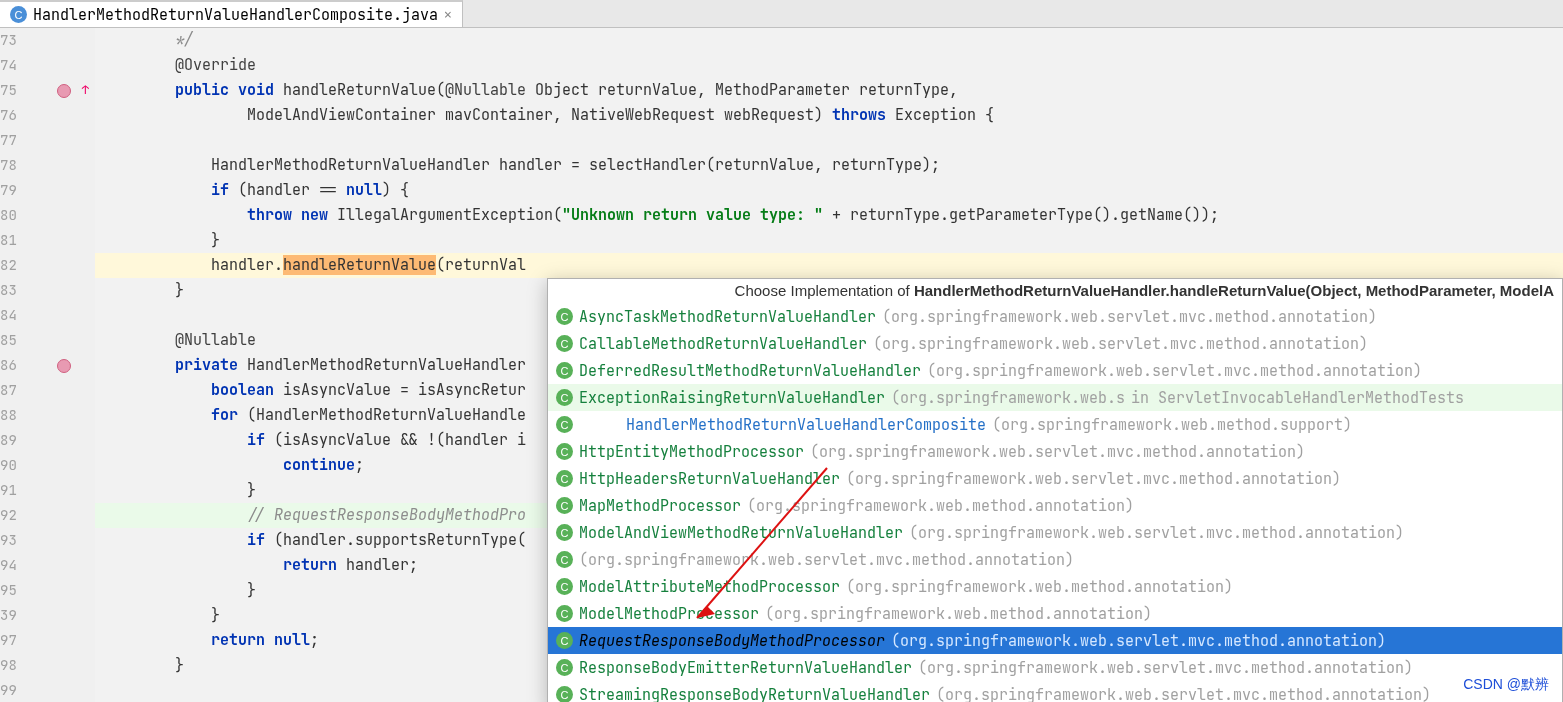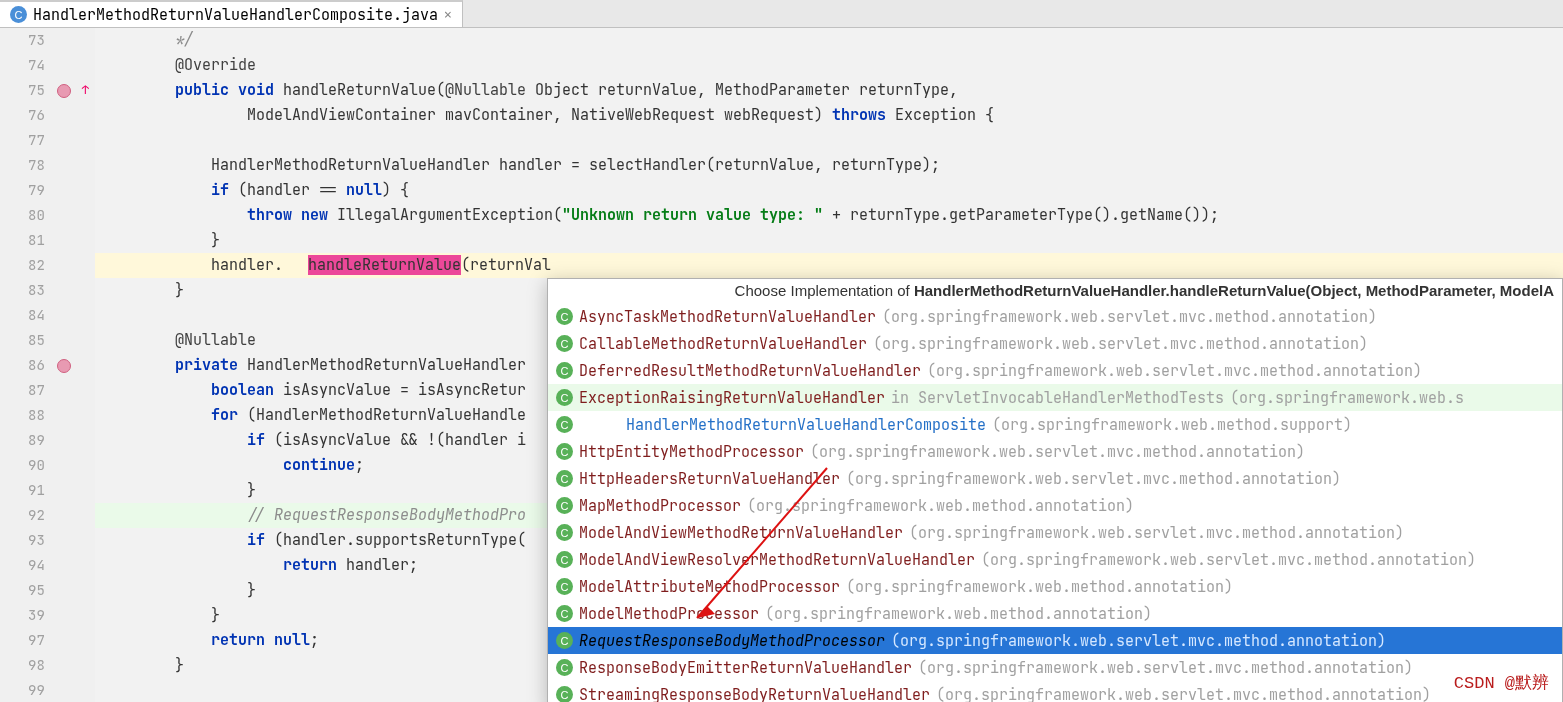--- a/index.html
+++ b/index.html
@@ -33,21 +33,21 @@
   .editor-area {
     display: flex;
     height: calc(100% - 28px);
     background: #f2f2f2;
     position: relative;
   }
   .gutter {
     width: 95px;
     background: #f0f0f0;
     color: #a0a0a0;
-    text-align: center;
+    text-align: left;
     padding-right: 22px;
     font-size: 14px;
     line-height: 25px;
     position: relative;
     flex-shrink: 0;
   }
   .gutter-line { position: relative; height: 25px; }
   .gutter-icon {
     position: absolute;
     right: 2px;
@@ -62,21 +62,21 @@
     color: #333;
     overflow: hidden;
   }
   .code-line { height: 25px; padding-left: 8px; }
   .hl-line { background: #fff8da; }
   .hl-block { background: #eafae9; }
   .kw { color: #0033b3; font-weight: 600; }
   .ann { color: #404040; }
   .str { color: #067d17; font-weight: 600; }
   .comment { color: #8c8c8c; font-style: italic; }
-  .callhl { background: #ec4899; margin-left: 25px; }
+  .callhl { background: #fdba74; }
   .popup {
     position: absolute;
     left: 547px;
     top: 250px;
     width: 1016px;
     background: #fff;
     border: 1px solid #b0b0b0;
     box-shadow: 0 4px 18px rgba(0,0,0,0.25);
     font-size: 15px;
   }
@@ -96,21 +96,21 @@
     align-items: center;
     padding: 2px 8px;
     height: 27px;
     white-space: nowrap;
     gap: 6px;
   }
   .popup-item.green-bg { background: #eafae9; }
   .popup-item.selected { background: #2675d6; color: #fff; }
   .popup-item .pkg { color: #a0a0a0; }
   .popup-item.selected .pkg { color: #d6e8ff; }
-  .popup-item .cls { color: #7f1d1d; }
+  .popup-item .cls { color: #15803d; }
   .popup-item .cls.link { color: #2470c7; margin-left: 47px; }
   .popup-item.selected .cls { color: #000000; font-style: italic; }
   .c-icon {
     width: 17px; height: 17px; border-radius: 50%;
     background: #58b158; color: #fff;
     display: inline-flex; align-items: center; justify-content: center;
     font-size: 11px; font-family: sans-serif; flex-shrink: 0;
   }
   .c-icon.blue { background: #4a8fd8; }
   .m-icon {
@@ -119,23 +119,23 @@
     display: inline-block;
   }
   .arrow-annot {
     position: absolute;
     pointer-events: none;
     z-index: 50;
   }
   .watermark {
     position: absolute;
     right: 14px; bottom: 8px;
-    color: #b91c1c;
-    font-family: Liberation Mono, monospace;
-    font-size: 17px;
+    color: #1d4ed8;
+    font-family: Liberation Sans, sans-serif;
+    font-size: 14px;
   }
 </style>
 </head>
 <body>
 
 <div class="tab-bar">
   <div class="tab active">
     <span class="c-icon blue">C</span>
     <span>HandlerMethodReturnValueHandlerComposite.java</span>
     <span class="tab-close">✕</span>
@@ -195,22 +195,22 @@
           <span class="pkg"> (org.springframework.web.servlet.mvc.method.annotation)</span>
         </div>
         <div class="popup-item">
           <span class="c-icon">C</span>
           <span class="cls">DeferredResultMethodReturnValueHandler</span>
           <span class="pkg"> (org.springframework.web.servlet.mvc.method.annotation)</span>
         </div>
         <div class="popup-item green-bg">
           <span class="c-icon">C</span>
           <span class="cls">ExceptionRaisingReturnValueHandler</span>
+          <span class="pkg"> (org.springframework.web.s</span>
           <span class="pkg"> in ServletInvocableHandlerMethodTests </span>
-          <span class="pkg"> (org.springframework.web.s</span>
         </div>
         <div class="popup-item">
           <span class="c-icon">C</span>
           <span class="cls link">HandlerMethodReturnValueHandlerComposite</span>
           <span class="pkg"> (org.springframework.web.method.support)</span>
         </div>
         <div class="popup-item">
           <span class="c-icon">C</span>
           <span class="cls">HttpEntityMethodProcessor</span>
           <span class="pkg"> (org.springframework.web.servlet.mvc.method.annotation)</span>
@@ -225,21 +225,20 @@
           <span class="cls">MapMethodProcessor</span>
           <span class="pkg"> (org.springframework.web.method.annotation)</span>
         </div>
         <div class="popup-item">
           <span class="c-icon">C</span>
           <span class="cls">ModelAndViewMethodReturnValueHandler</span>
           <span class="pkg"> (org.springframework.web.servlet.mvc.method.annotation)</span>
         </div>
         <div class="popup-item">
           <span class="c-icon">C</span>
-          <span class="cls">ModelAndViewResolverMethodReturnValueHandler</span>
           <span class="pkg"> (org.springframework.web.servlet.mvc.method.annotation)</span>
         </div>
         <div class="popup-item">
           <span class="c-icon">C</span>
           <span class="cls">ModelAttributeMethodProcessor</span>
           <span class="pkg"> (org.springframework.web.method.annotation)</span>
         </div>
         <div class="popup-item">
           <span class="c-icon">C</span>
           <span class="cls">ModelMethodProcessor</span>

